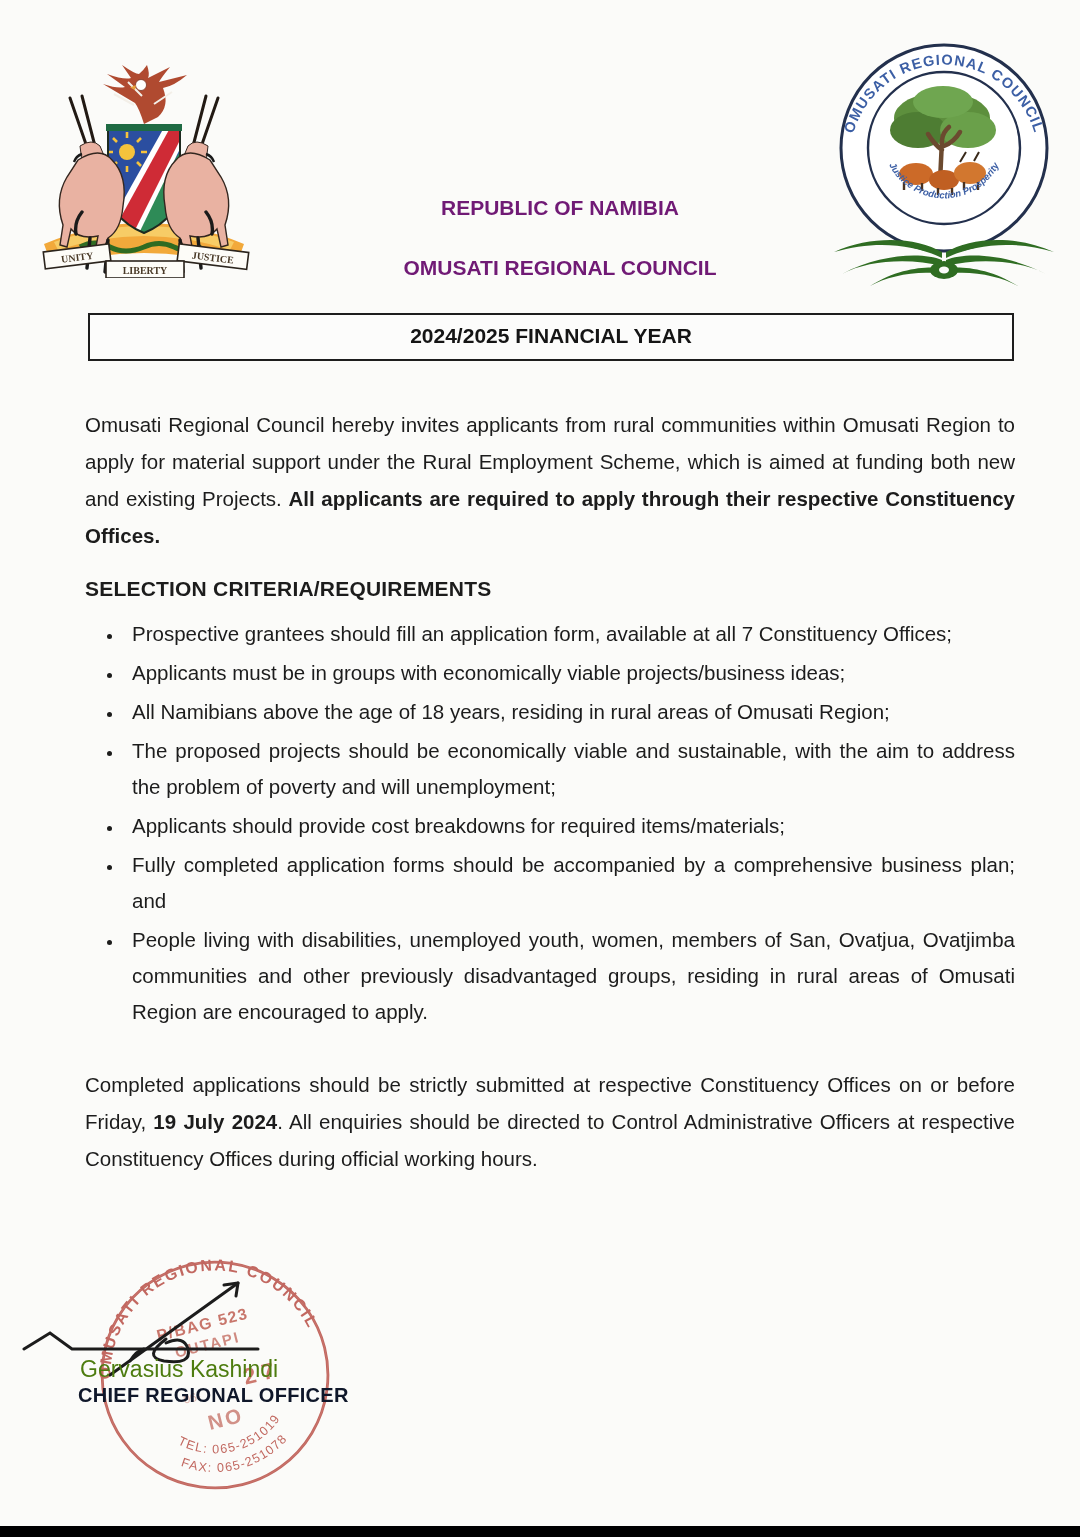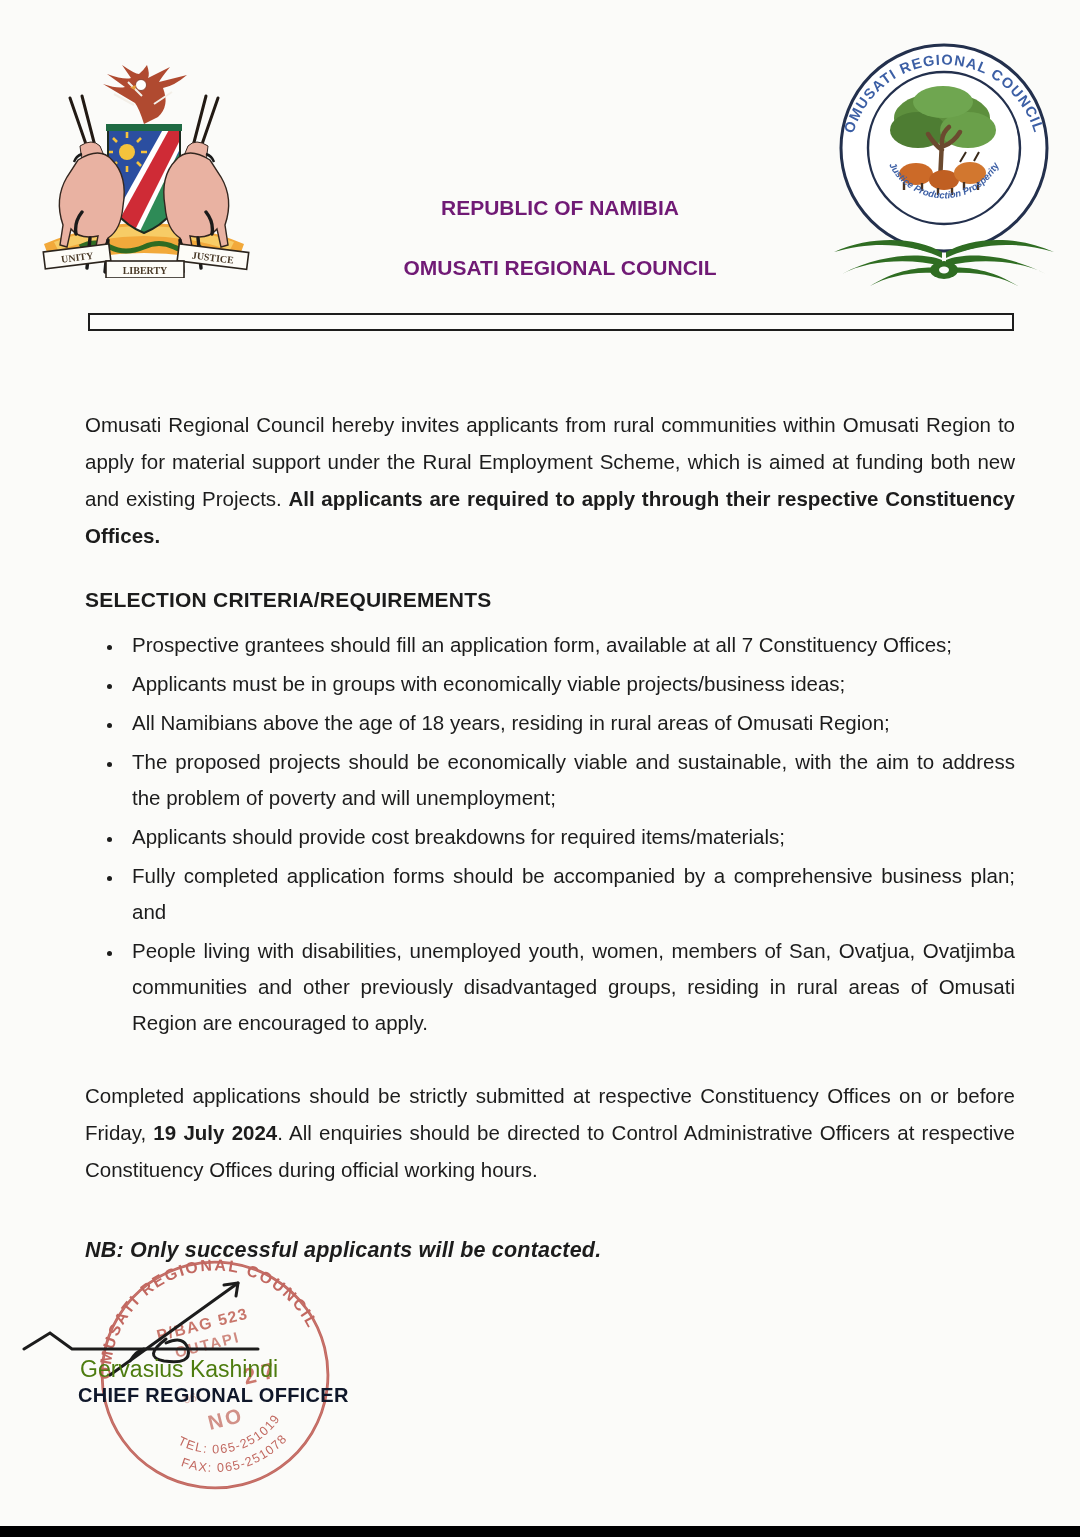--- a/index.html
+++ b/index.html
@@ -30,21 +30,21 @@
     background:rgba(255,255,255,0.4);
   }
 
   .content {
     position:absolute; left:85px; top:406px; width:930px;
     font-size:20.5px;
   }
   .para { text-align:justify; line-height:37px; margin:0; }
   .b { font-weight:bold; }
   .criteria-heading {
-    font-weight:bold; font-size:21px; margin-top:34px; letter-spacing:0.2px;
+    font-weight:bold; font-size:21px; margin-top:23px; letter-spacing:0.2px;
   }
   ul.bullets { margin:15px 0 0 0; padding-left:38px; }
   ul.bullets li {
     text-align:justify; line-height:36px; margin-bottom:3px; padding-left:9px;
   }
   ul.bullets li::marker { font-size:15px; }
   .closing { margin-top:36px; }
   .nb-note {
     font-weight:bold; font-style:italic; font-size:21.5px; margin-top:50px;
     letter-spacing:0.2px;
@@ -170,20 +170,21 @@
     <ellipse cx="122" cy="240" rx="5" ry="3.4" fill="#fbfbf9"></ellipse>
   </g>
 </svg>
 
 <div class="header-text">
   <div>REPUBLIC OF NAMIBIA</div>
   <div class="line2">OMUSATI REGIONAL COUNCIL</div>
 </div>
 
 <div class="title-box">
+  <div>2024/2025 FINANCIAL YEAR</div>
 </div>
 
 <div class="content">
   <p class="para"><span>Omusati Regional Council hereby invites applicants from rural communities within Omusati Region to apply for material support under the Rural Employment Scheme, which is aimed at funding both new and existing Projects. </span><span class="b">All applicants are required to apply through their respective Constituency Offices.</span></p>
 
   <div class="criteria-heading">SELECTION CRITERIA/REQUIREMENTS</div>
 
   <ul class="bullets">
 
       <li>Prospective grantees should fill an application form, available at all 7 Constituency Offices;</li>
@@ -196,21 +197,20 @@
 
       <li>Applicants should provide cost breakdowns for required items/materials;</li>
 
       <li>Fully completed application forms should be accompanied by a comprehensive business plan; and</li>
 
       <li>People living with disabilities, unemployed youth, women, members of San, Ovatjua, Ovatjimba communities and other previously disadvantaged groups, residing in rural areas of Omusati Region are encouraged to apply.</li>
     </ul>
 
   <p class="para closing"><span>Completed applications should be strictly submitted at respective Constituency Offices on or before Friday, </span><span class="b">19 July 2024</span><span>. All enquiries should be directed to Control Administrative Officers at respective Constituency Offices during official working hours.</span></p>
 
-  <div class="nb-note">NB: Only successful applicants will be contacted.</div>
 </div>
 
 <svg id="stamp" width="280" height="280" viewBox="0 0 300 300">
   <defs>
     <path id="stampTopArc" d="M 38,150 A 112,112 0 0 1 262,150"></path>
     <path id="stampTelArc" d="M 66,150 A 84,84 0 0 0 234,150"></path>
     <path id="stampFaxArc" d="M 46,150 A 104,104 0 0 0 254,150"></path>
   </defs>
   <g transform="rotate(-14 150 150)" fill="none">
     <circle cx="150" cy="150" r="121" stroke="#b8483f" stroke-width="3"></circle>

